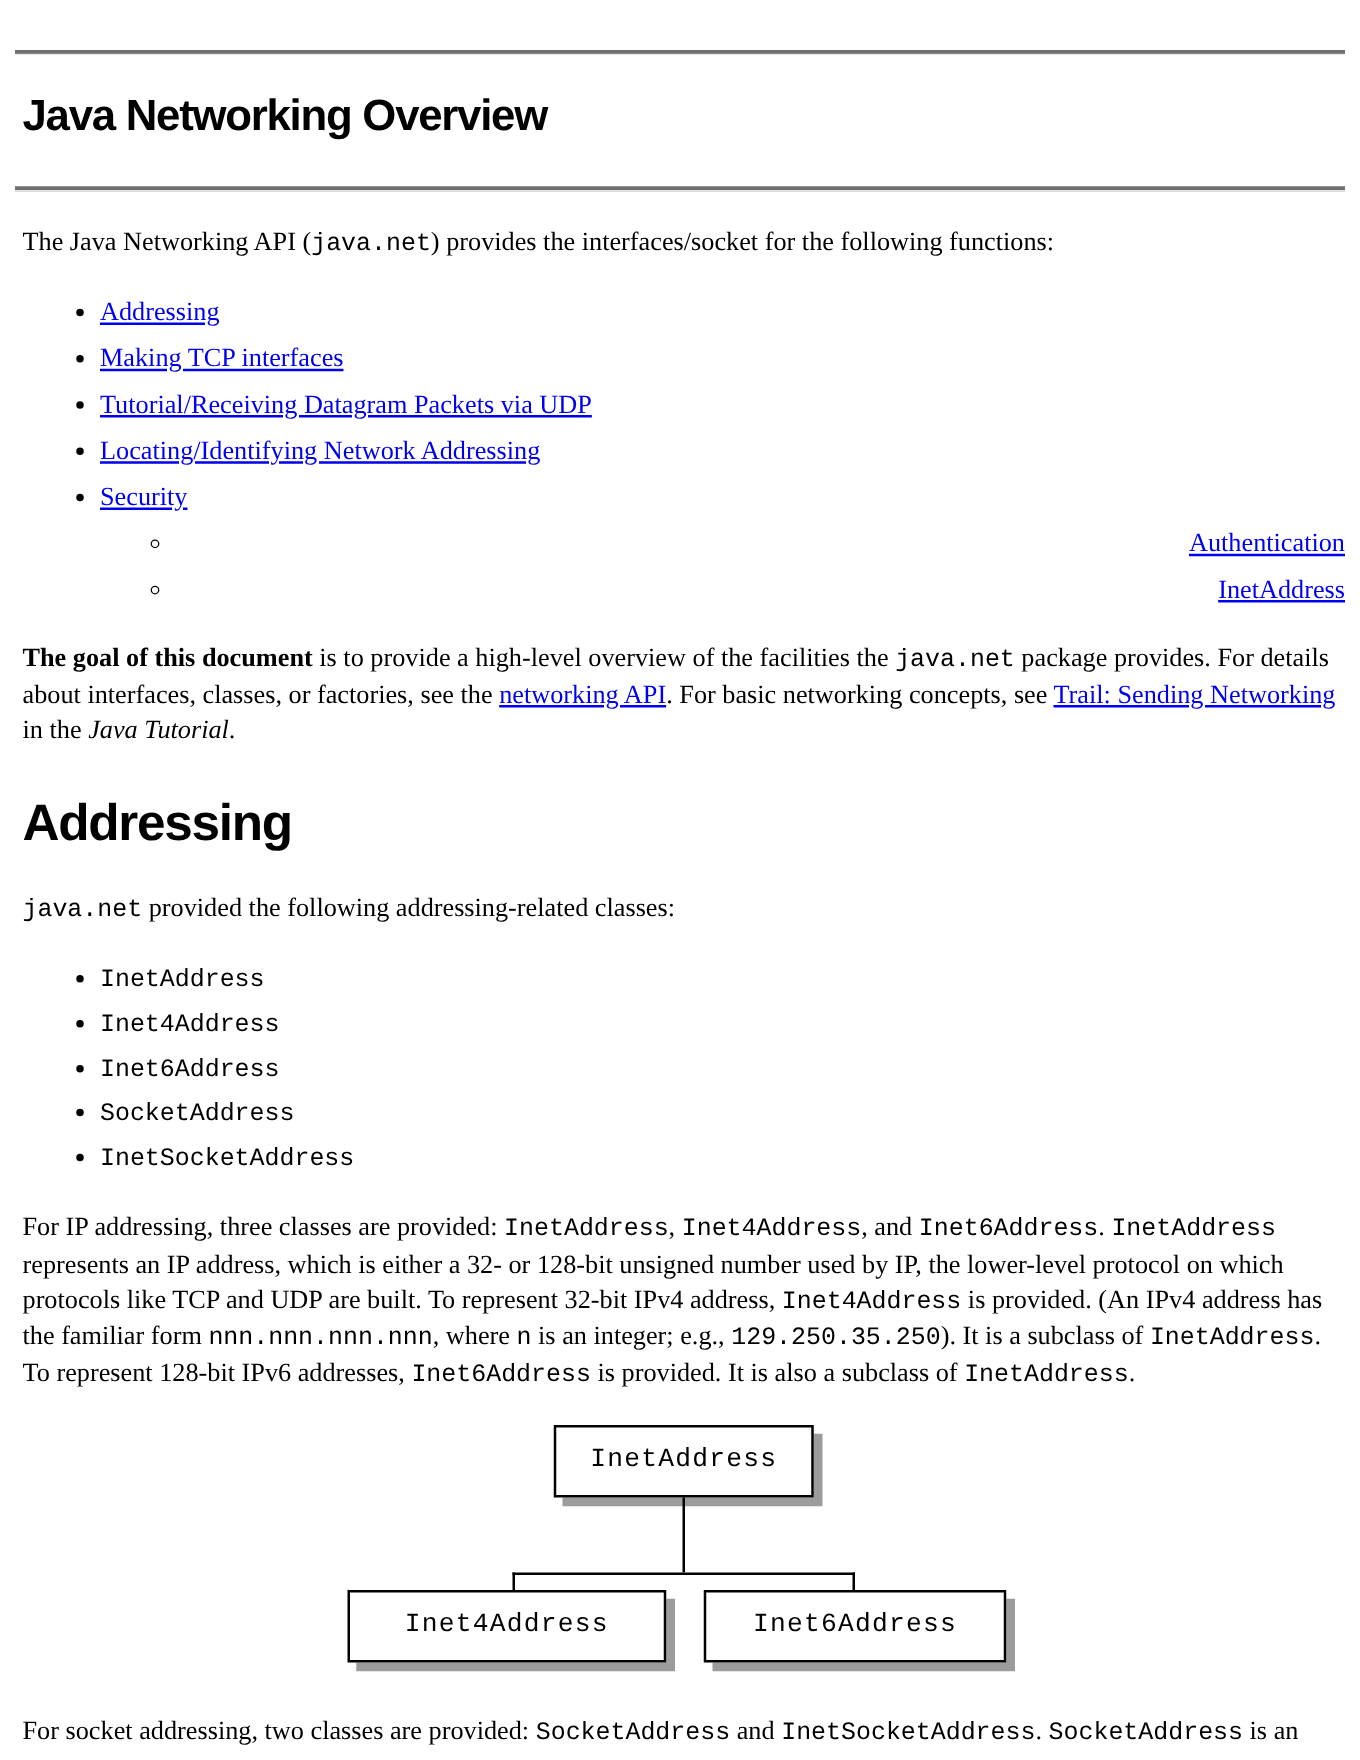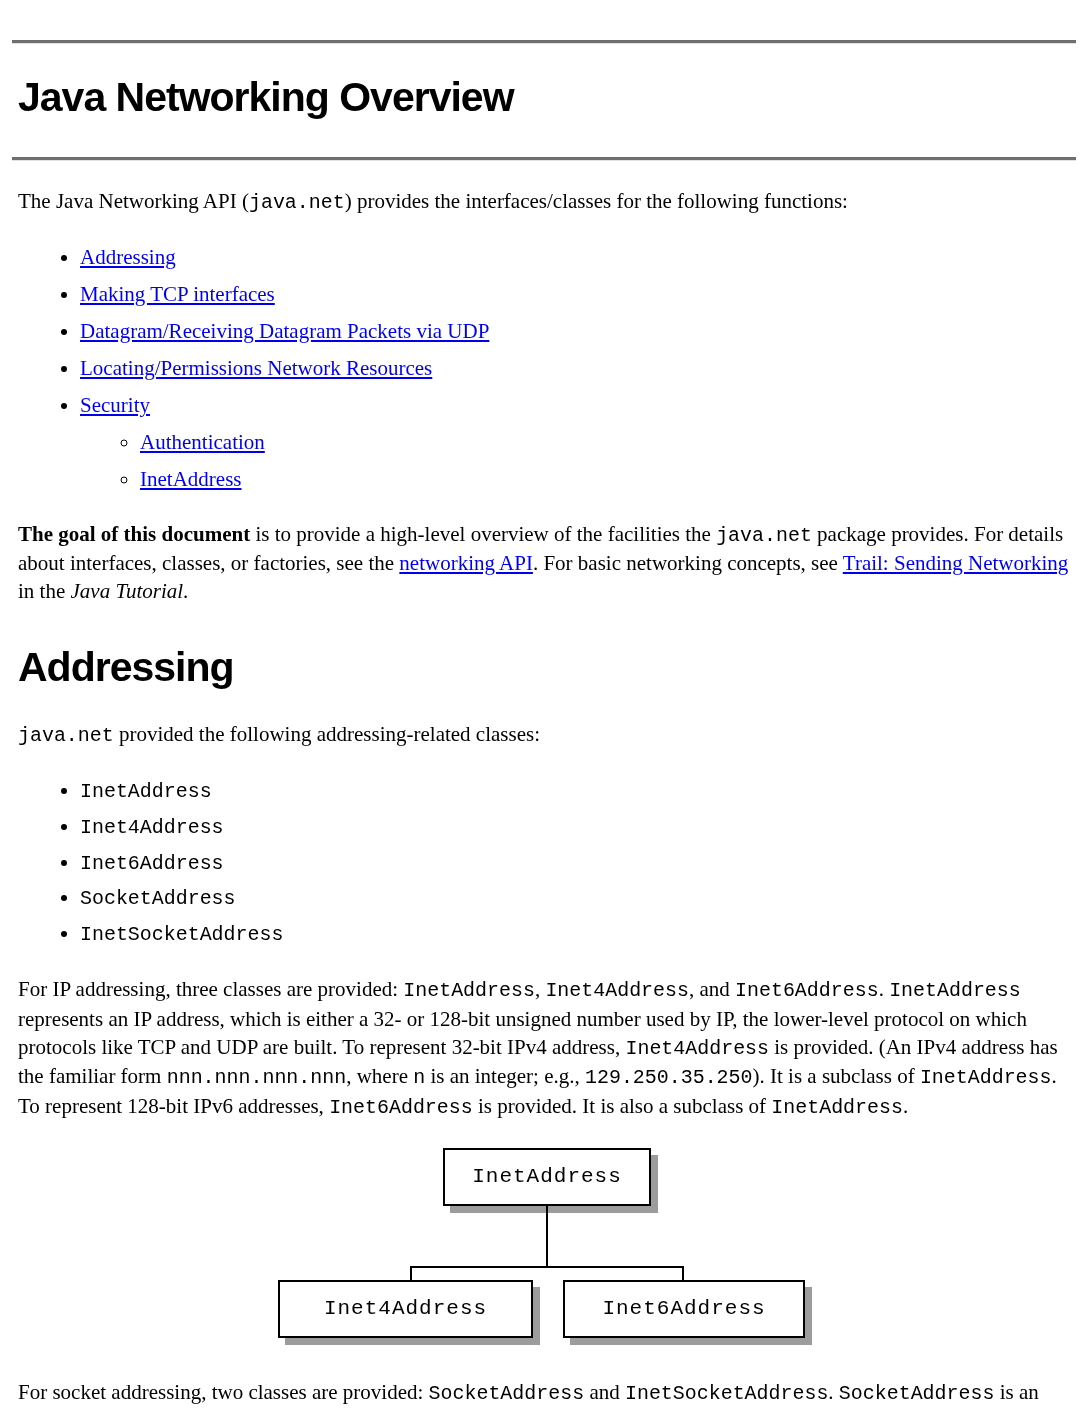--- a/index.html
+++ b/index.html
@@ -17,21 +17,21 @@
     height: 3px;
     background: #6f6f6f;
     border-bottom: 1px solid #e2e2e2;
     margin: 0;
   }
   hr.rule-top { margin-top: 40px; }
   hr.rule-title { margin-bottom: 26px; }
   h1 {
     font-family: "Liberation Sans", sans-serif;
     font-weight: bold;
-    font-size: 41px;
+    font-size: 35px;
     letter-spacing: -1px;
     margin: 26px 0 32px 6px;
   }
   h2 {
     font-family: "Liberation Sans", sans-serif;
     font-weight: bold;
     font-size: 41px;
     letter-spacing: -1px;
     margin: 34px 0 24px 6px;
   }
@@ -45,20 +45,21 @@
   ul.toc {
     list-style: disc;
     margin: 24px 0;
     padding-left: 68px;
   }
   ul.toc li { margin-bottom: 9px; }
   ul.toc ul {
     list-style: circle;
     margin: 9px 0 0 0;
     padding-left: 60px;
+    text-align: right;
   }
   ul.classlist {
     list-style: disc;
     margin: 18px 0 26px 0;
     padding-left: 68px;
   }
   ul.classlist li { margin-bottom: 6px; }
   .diagram {
     position: relative;
     margin: 26px 0 28px 266px;
@@ -87,27 +88,27 @@
 </style>
 </head>
 <body>
 
 <hr class="rule rule-top">
 
 <h1>Java Networking Overview</h1>
 
 <hr class="rule rule-title">
 
-<p><span>The Java Networking API (</span><code>java.net</code><span>) provides the interfaces/classes for the following functions:</span></p>
+<p><span>The Java Networking API (</span><code>java.net</code><span>) provides the interfaces/socket for the following functions:</span></p>
 
 <ul class="toc">
     <li><a href="#">Addressing</a></li>
     <li><a href="#">Making TCP interfaces</a></li>
-    <li><a href="#">Datagram/Receiving Datagram Packets via UDP</a></li>
-    <li><a href="#">Locating/Permissions Network Resources</a></li>
+    <li><a href="#">Tutorial/Receiving Datagram Packets via UDP</a></li>
+    <li><a href="#">Locating/Identifying Network Addressing</a></li>
     <li><a href="#">Security</a><ul>
         <li><a href="#">Authentication</a></li>
         <li><a href="#">InetAddress</a></li>
       </ul></li>
   </ul>
 
 <p><b>The goal of this document</b><span> is to provide a high-level overview of the facilities the </span><code>java.net</code><span> package provides. For details about interfaces, classes, or factories, see the </span><a href="#">networking API</a><span>. For basic networking concepts, see </span><a href="#">Trail: Sending Networking</a><span> in the </span><i>Java Tutorial</i><span>.</span></p>
 
 <h2>Addressing</h2>
 

